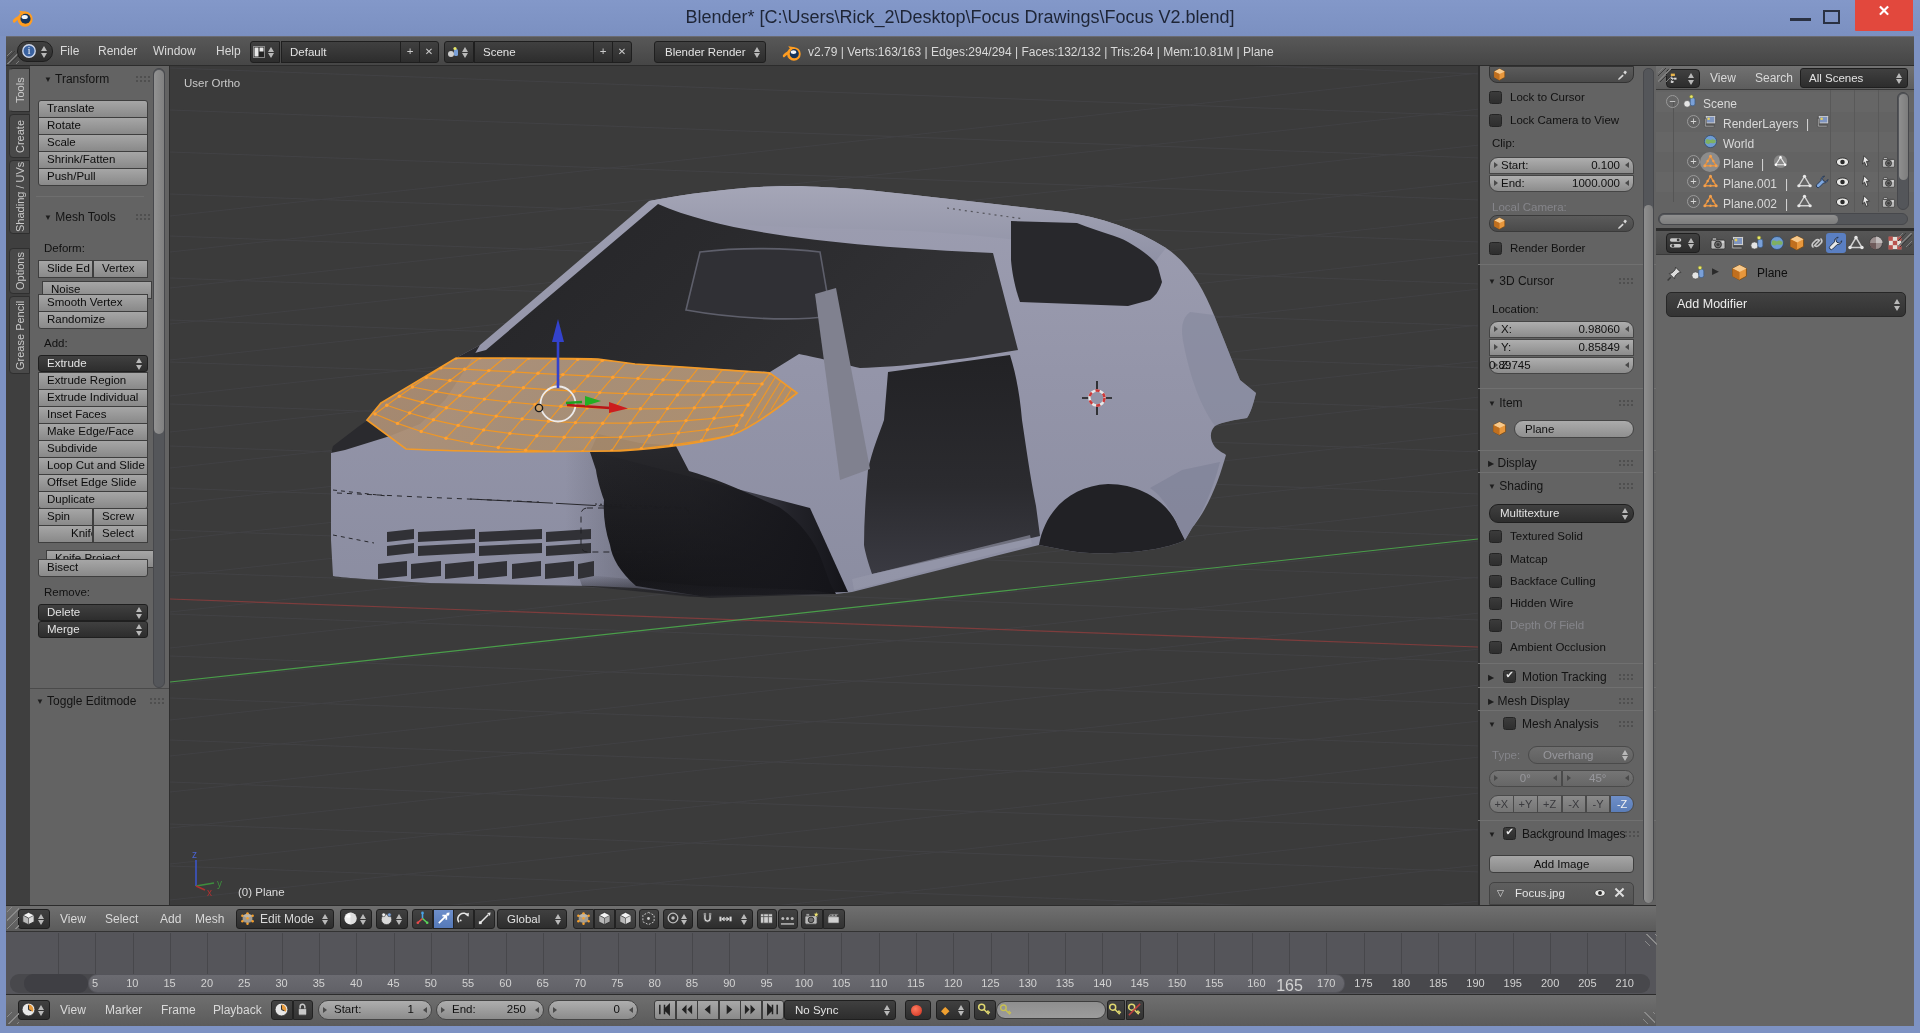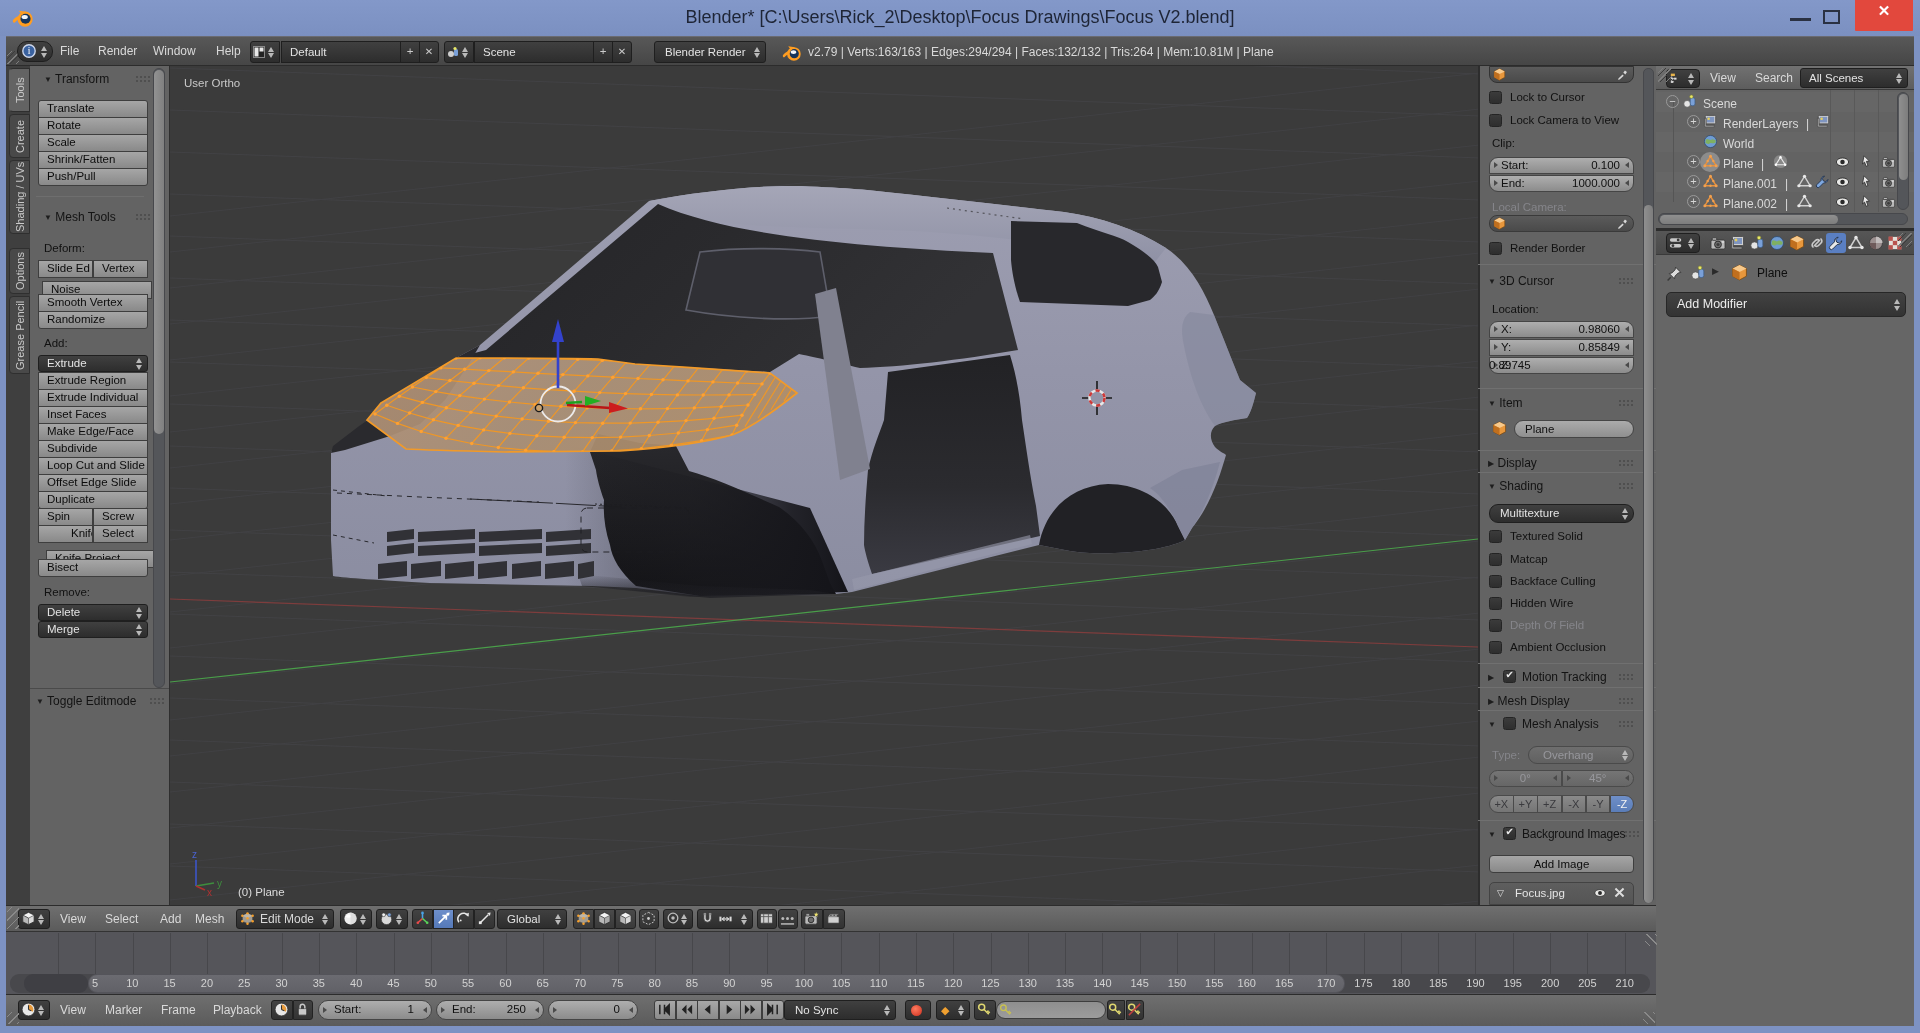--- a/index.html
+++ b/index.html
@@ -972,22 +972,22 @@
 <div class="a" style="left:864.51px;top:977px;width:28px;height:14px;text-align:center;color:#d2d2d2;font-size:11px">110</div>
 <div class="a" style="left:901.82px;top:977px;width:28px;height:14px;text-align:center;color:#d2d2d2;font-size:11px">115</div>
 <div class="a" style="left:939.13px;top:977px;width:28px;height:14px;text-align:center;color:#d2d2d2;font-size:11px">120</div>
 <div class="a" style="left:976.44px;top:977px;width:28px;height:14px;text-align:center;color:#d2d2d2;font-size:11px">125</div>
 <div class="a" style="left:1013.75px;top:977px;width:28px;height:14px;text-align:center;color:#d2d2d2;font-size:11px">130</div>
 <div class="a" style="left:1051.06px;top:977px;width:28px;height:14px;text-align:center;color:#d2d2d2;font-size:11px">135</div>
 <div class="a" style="left:1088.37px;top:977px;width:28px;height:14px;text-align:center;color:#d2d2d2;font-size:11px">140</div>
 <div class="a" style="left:1125.68px;top:977px;width:28px;height:14px;text-align:center;color:#d2d2d2;font-size:11px">145</div>
 <div class="a" style="left:1162.99px;top:977px;width:28px;height:14px;text-align:center;color:#d2d2d2;font-size:11px">150</div>
 <div class="a" style="left:1200.3px;top:977px;width:28px;height:14px;text-align:center;color:#d2d2d2;font-size:11px">155</div>
-<div class="a" style="left:1237.61px;top:977px;width:28px;height:14px;text-align:left;color:#d2d2d2;font-size:11px">160</div>
-<div class="a" style="left:1274.92px;top:977px;width:28px;height:14px;text-align:left;color:#d2d2d2;font-size:11px">165</div>
+<div class="a" style="left:1237.61px;top:977px;width:28px;height:14px;text-align:right;color:#d2d2d2;font-size:11px">160</div>
+<div class="a" style="left:1274.92px;top:977px;width:28px;height:14px;text-align:right;color:#d2d2d2;font-size:16px">165</div>
 <div class="a" style="left:1312.23px;top:977px;width:28px;height:14px;text-align:center;color:#d2d2d2;font-size:11px">170</div>
 <div class="a" style="left:1349.54px;top:977px;width:28px;height:14px;text-align:center;color:#d2d2d2;font-size:11px">175</div>
 <div class="a" style="left:1386.85px;top:977px;width:28px;height:14px;text-align:center;color:#d2d2d2;font-size:11px">180</div>
 <div class="a" style="left:1424.16px;top:977px;width:28px;height:14px;text-align:center;color:#d2d2d2;font-size:11px">185</div>
 <div class="a" style="left:1461.47px;top:977px;width:28px;height:14px;text-align:center;color:#d2d2d2;font-size:11px">190</div>
 <div class="a" style="left:1498.78px;top:977px;width:28px;height:14px;text-align:center;color:#d2d2d2;font-size:11px">195</div>
 <div class="a" style="left:1536.09px;top:977px;width:28px;height:14px;text-align:center;color:#d2d2d2;font-size:11px">200</div>
 <div class="a" style="left:1573.4px;top:977px;width:28px;height:14px;text-align:center;color:#d2d2d2;font-size:11px">205</div>
 <div class="a" style="left:1610.71px;top:977px;width:28px;height:14px;text-align:center;color:#d2d2d2;font-size:11px">210</div>
 <div class="a" style="left:1645px;top:934px;width:12px;height:12px;background:repeating-linear-gradient(45deg,transparent 0 3px,#8a8a8a 3px 4px,transparent 4px 6px)"></div>

